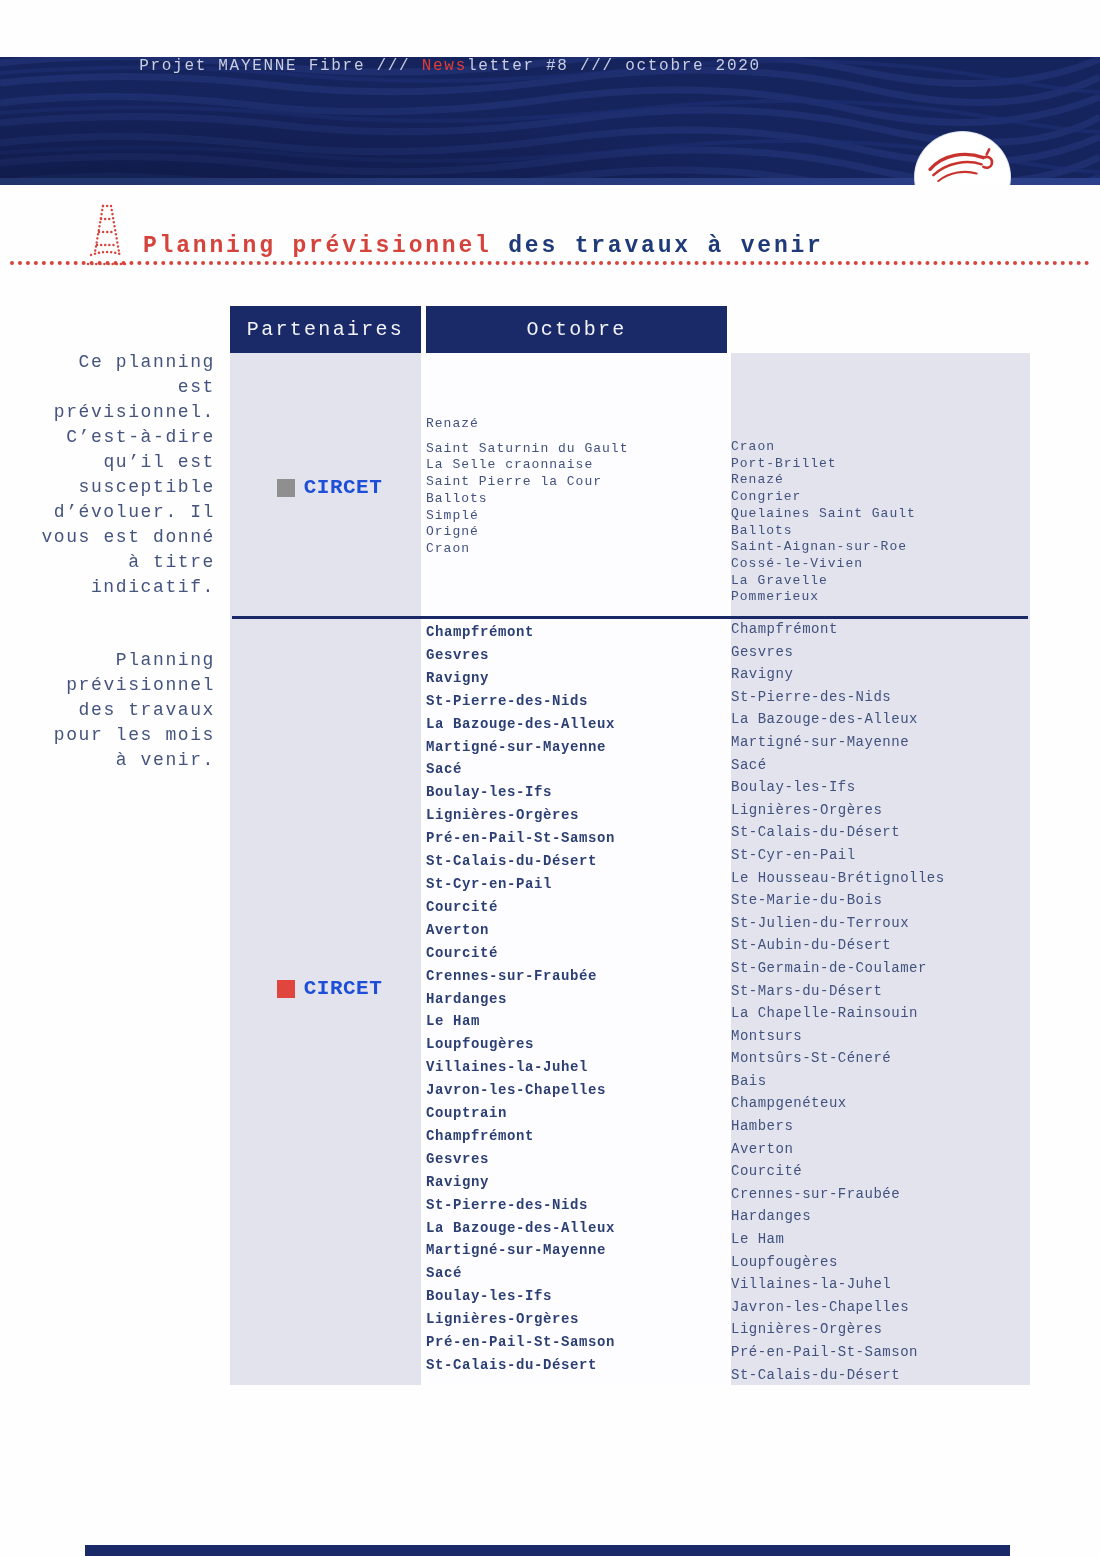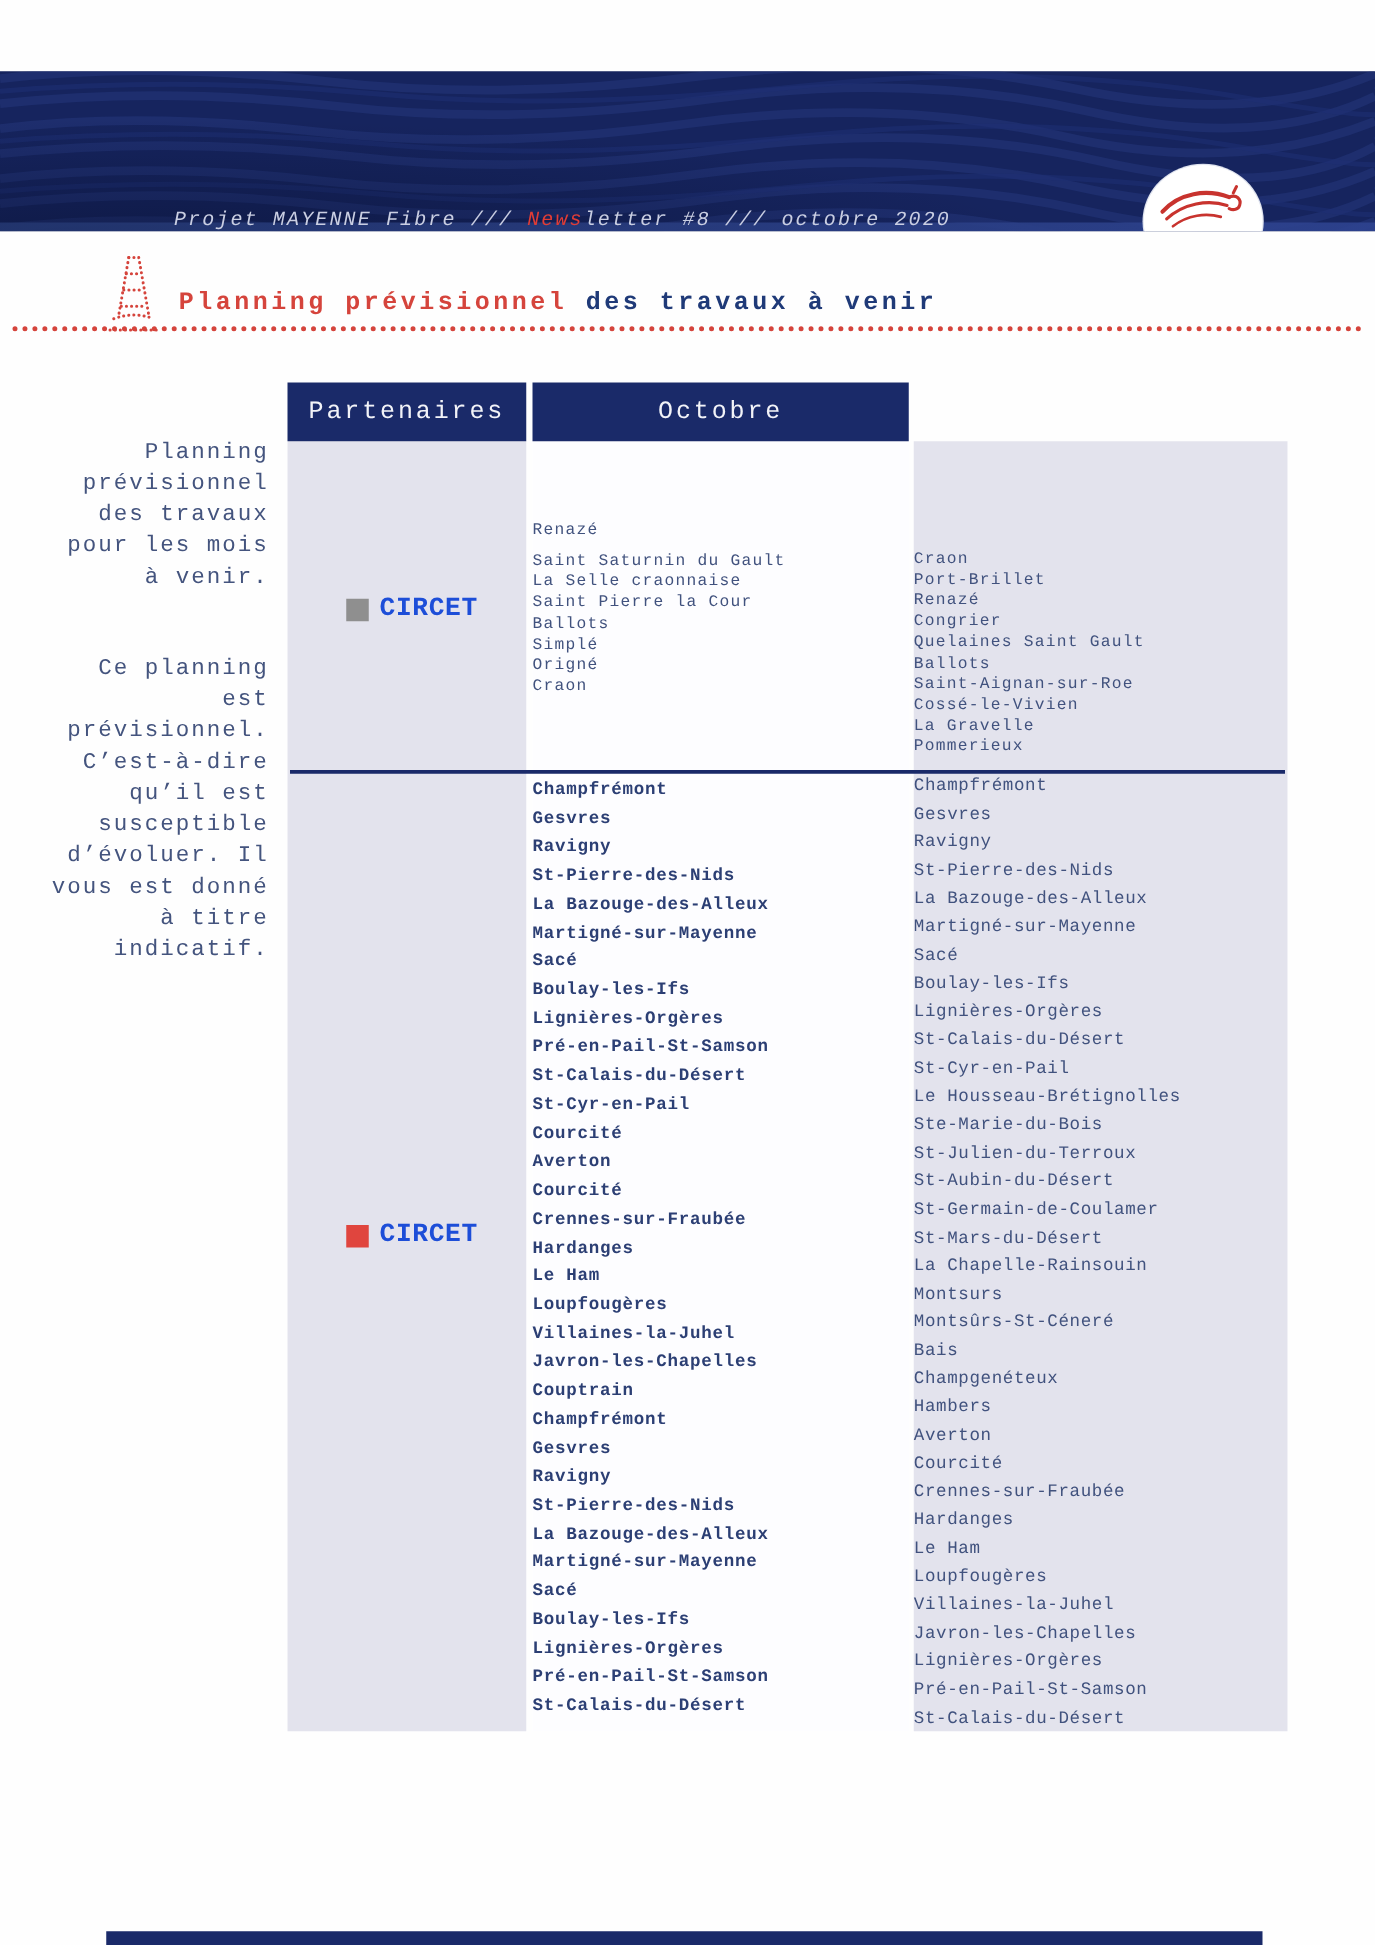--- a/index.html
+++ b/index.html
@@ -7,31 +7,31 @@
         font-family:"Liberation Mono", monospace;}
 
   
   .banner{position:absolute;left:0;top:57px;width:1100px;height:128px;background:#16245e;overflow:hidden;}
   .banner .waves{position:absolute;left:0;top:0;}
   .banner-edge{position:absolute;left:0;bottom:0;width:100%;height:7px;
                background:linear-gradient(to right,#23366f,#2e4390);opacity:.9;}
   .banner-shade{position:absolute;inset:0;
      background:radial-gradient(ellipse at 10% 130%, rgba(5,12,40,.55) 0%, rgba(5,12,40,0) 55%);}
   .banner-text{position:absolute;left:0;top:0;width:900px;height:128px;display:flex;
-               align-items:flex-end;justify-content:center;
-               color:#c9cee2;font-size:16px;letter-spacing:1.7px;white-space:pre;font-style:italic;}
+               align-items:flex-start;justify-content:center;
+               color:#c9cee2;font-size:16px;letter-spacing:1.7px;white-space:pre;}
   .banner-text .red{color:#e03c36;}
   .logo{position:absolute;left:915px;top:75px;width:95px;height:90px;background:#ffffff;
         border-radius:50%;box-shadow:0 0 0 1px #dfe3ee;}
   .logo svg{position:absolute;left:10px;top:12px;}
 
   
   .tower{position:absolute;left:85px;top:202px;}
   .heading-row{position:absolute;left:143px;top:218px;white-space:pre;
-               font-size:20px;font-weight:bold;letter-spacing:2.8px;}
+               font-size:23px;font-weight:bold;letter-spacing:2.8px;}
   .t-red{color:#d5443c;}
   .t-navy{color:#1f3a78;}
   .dotted-rule{position:absolute;left:10px;top:261px;width:1080px;height:0;
                border-bottom:4px dotted #d5443c;}
 
   
   .sidebar{position:absolute;left:20px;top:325px;width:195px;text-align:right;
            color:#44547e;font-size:18px;line-height:25px;letter-spacing:1.6px;white-space:pre-line;}
   .sidebar p{margin:0;}
   .sidebar p + p{margin-top:23px;}
@@ -117,35 +117,35 @@
       <path d="M14 30 L30 30"></path>
       <path d="M12 43 L32 43"></path>
       <path d="M6 53 Q22 47 38 53"></path>
       <path d="M3 62 L41 62"></path>
     </g>
   </svg>
   <h1 class="heading-row"><span class="t-red">Planning prévisionnel</span><span class="t-navy"> des travaux à venir</span></h1>
   <div class="dotted-rule"></div>
 
   <div class="sidebar">
-    <p>Planning
-prévisionnel
-des travaux
-pour les mois
-à venir.</p>
     <p>Ce planning
 est
 prévisionnel.
 C’est-à-dire
 qu’il est
 susceptible
 d’évoluer. Il
 vous est donné
 à titre
 indicatif.</p>
+    <p>Planning
+prévisionnel
+des travaux
+pour les mois
+à venir.</p>
   </div>
 
   <div class="table">
     <div class="colbg col1"></div>
     <div class="colbg col2"></div>
     <div class="colbg col3"></div>
 
     <div class="th th2">Octobre</div>
     <div class="th th1">Partenaires</div>
 

